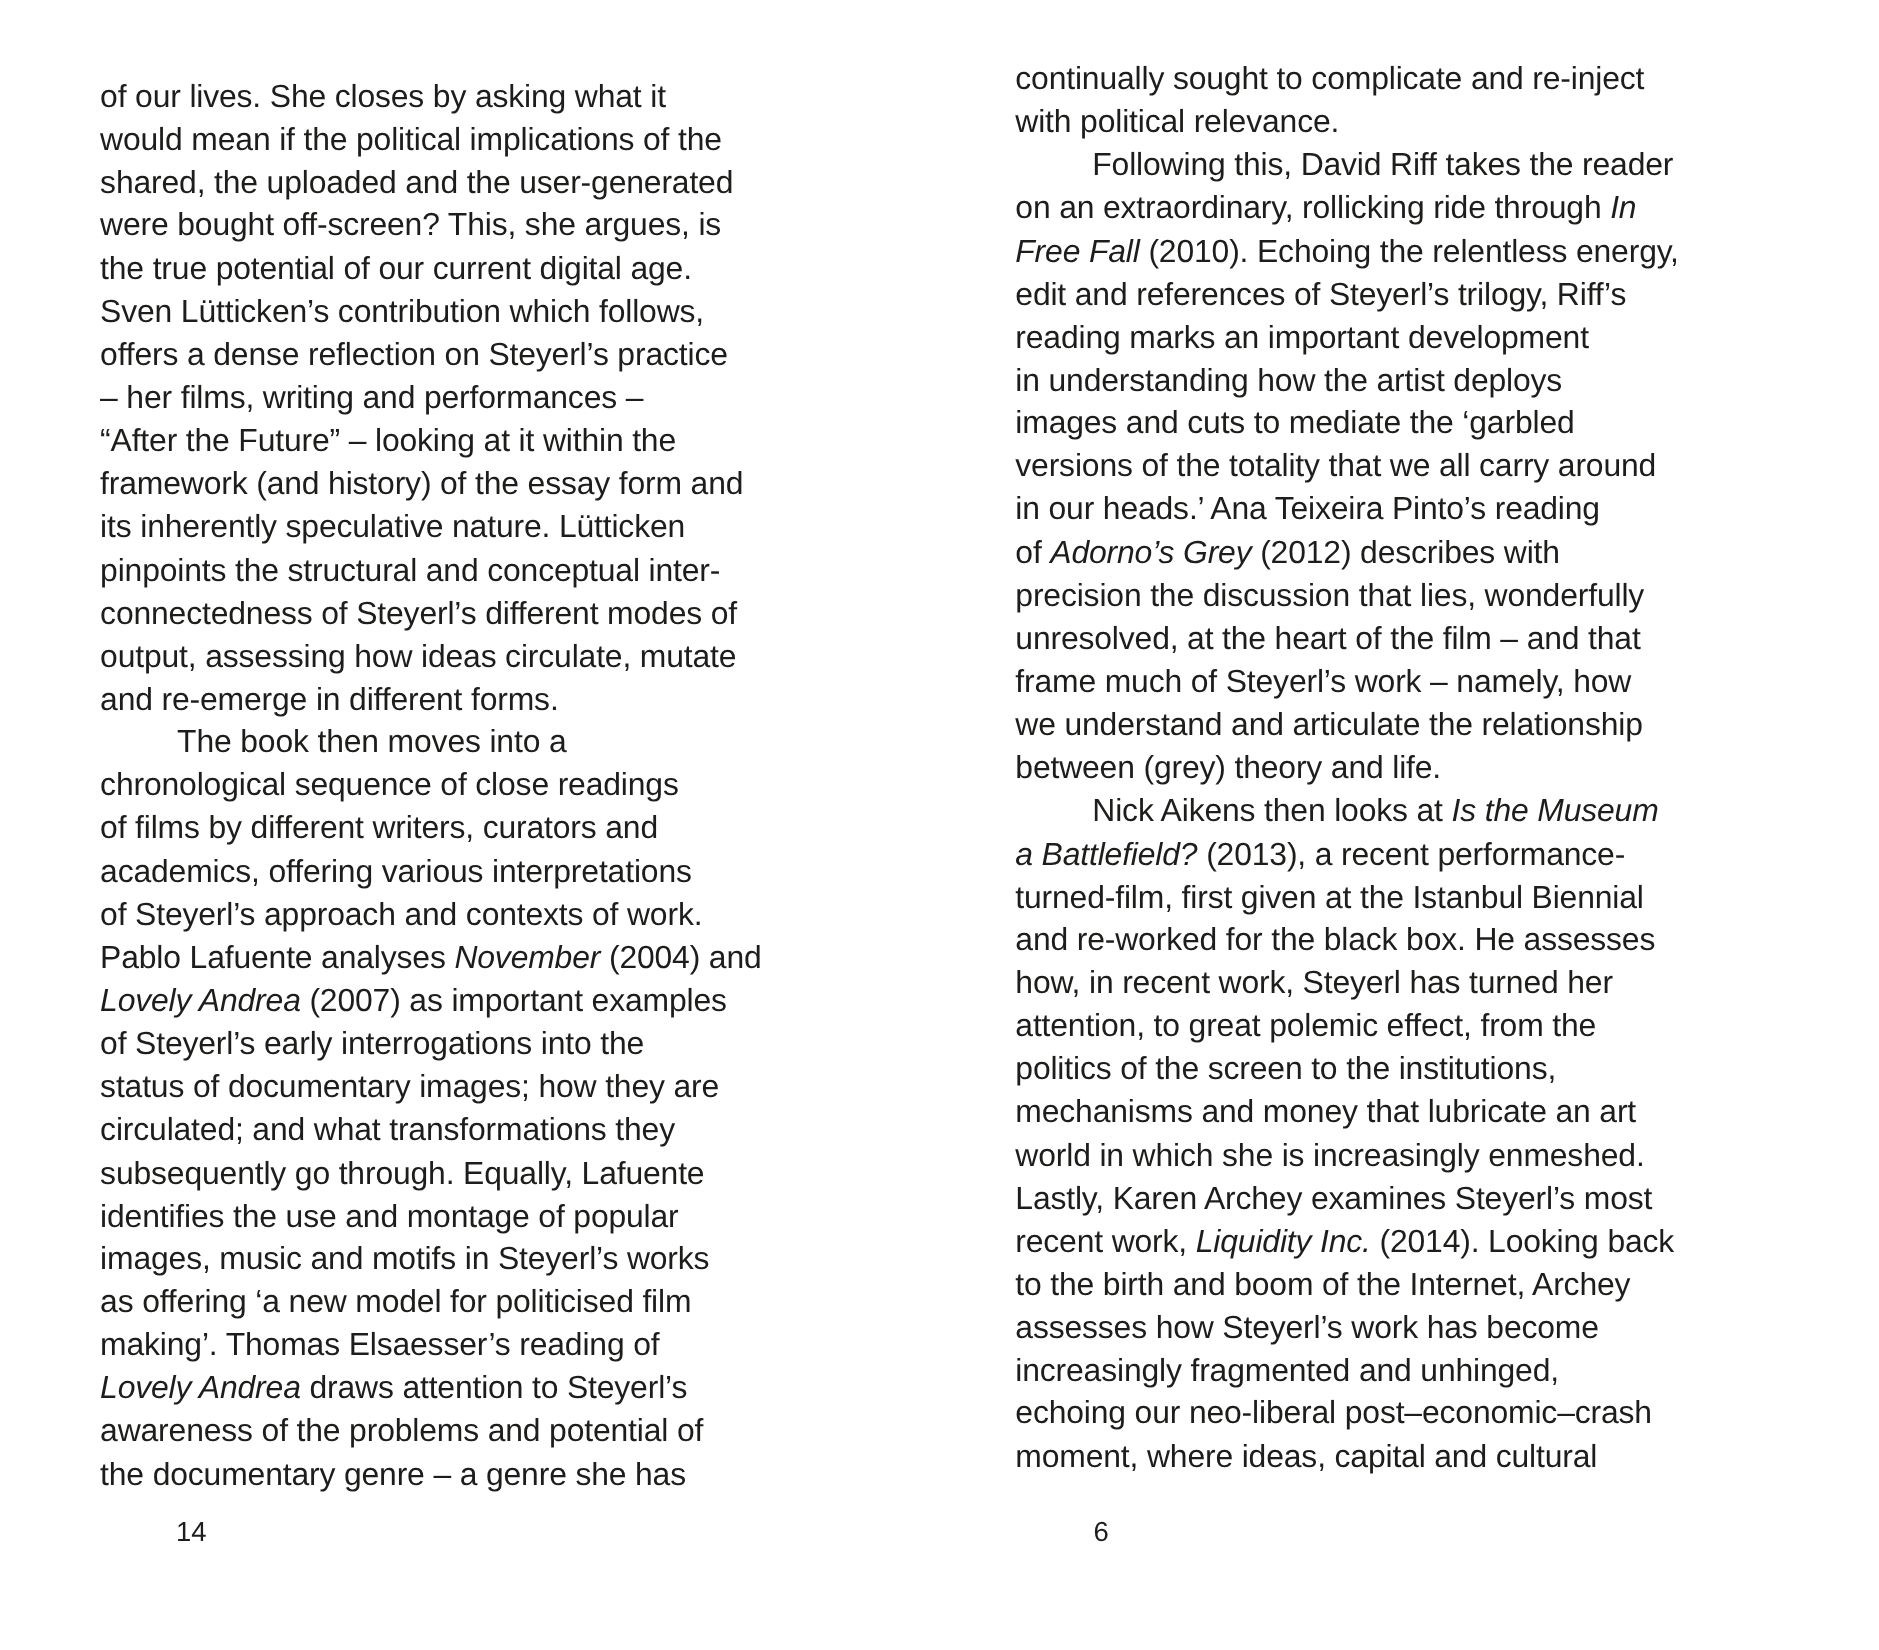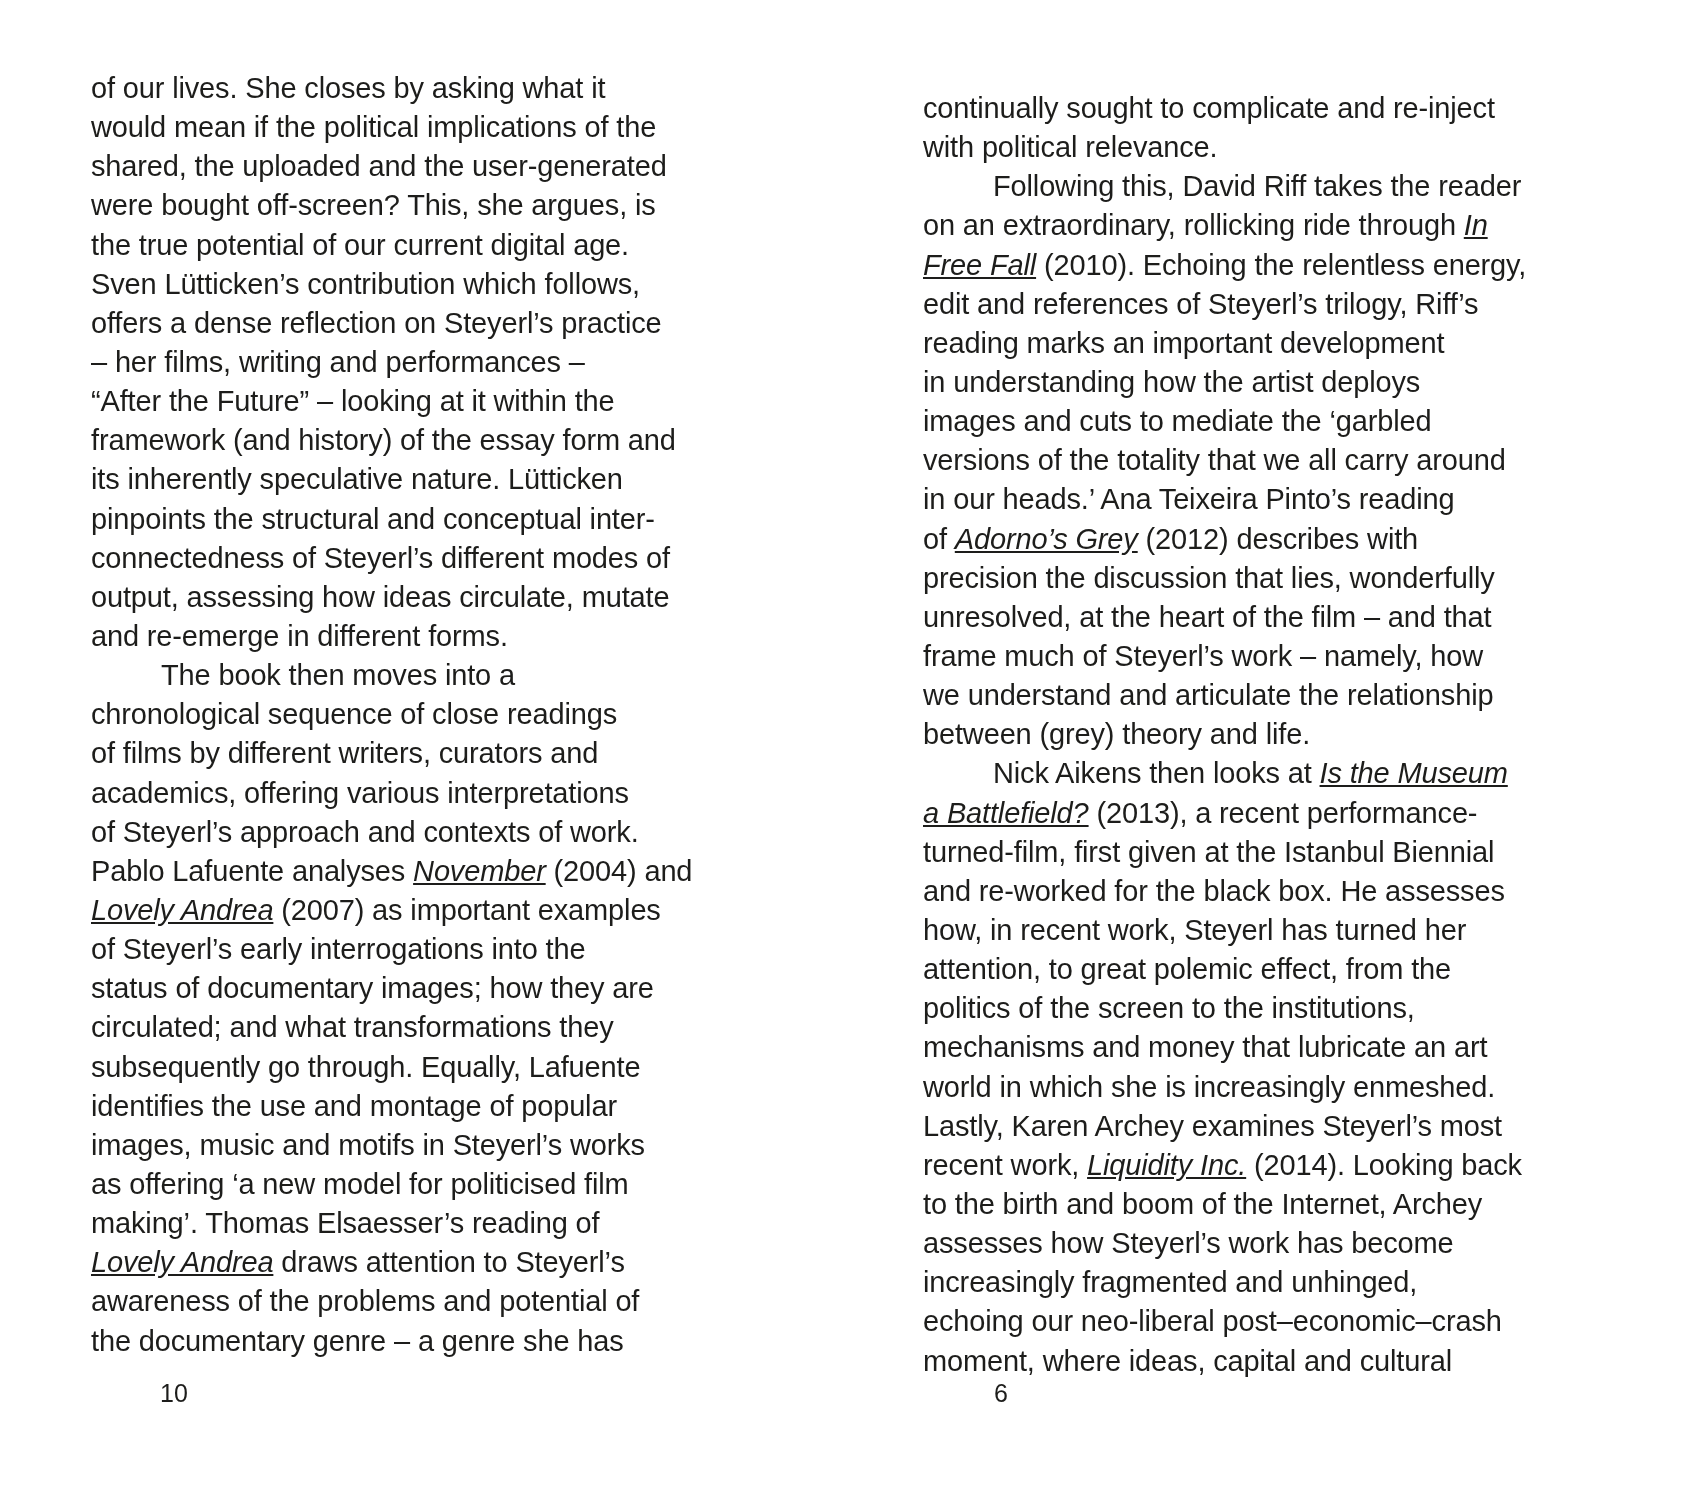--- a/index.html
+++ b/index.html
@@ -1,28 +1,28 @@
 <!DOCTYPE html>
 <html><head>
 <meta charset="utf-8">
 <style>
   html, body { margin: 0; padding: 0; background: #ffffff; }
   body { width: 1708px; height: 1500px; position: relative; overflow: hidden;
          font-family: "Liberation Sans", "DejaVu Sans", sans-serif; color: #1d1d1b; }
   .col { position: absolute; top: 53px; font-size: 29px; line-height: 39.15px;
          letter-spacing: -0.15px; white-space: pre; }
   .col-left { left: 91px; margin-top: 16px; }
-  .col-right { left: 923px; margin-top: 36px; }
+  .col-right { left: 923px; }
   .line { display: block; height: 39.15px; }
   .indent { padding-left: 70px; }
-  em { font-style: italic; text-decoration: underline; }
+  em { font-style: italic; }
   .pnum { position: absolute; top: 1378px; font-size: 25px; line-height: 30px; }
   .pnum-left { left: 160px; }
   .pnum-right { left: 994px; }
 </style>
 </head>
 <body>
 
 <div class="col col-left"><span class="line"><span>of our lives. She closes by asking what it</span></span><span class="line"><span>would mean if the political implications of the</span></span><span class="line"><span>shared, the uploaded and the user-generated</span></span><span class="line"><span>were bought off-screen? This, she argues, is</span></span><span class="line"><span>the true potential of our current digital age.</span></span><span class="line"><span>Sven Lütticken’s contribution which follows,</span></span><span class="line"><span>offers a dense reflection on Steyerl’s practice</span></span><span class="line"><span>– her films, writing and performances –</span></span><span class="line"><span>“After the Future” – looking at it within the</span></span><span class="line"><span>framework (and history) of the essay form and</span></span><span class="line"><span>its inherently speculative nature. Lütticken</span></span><span class="line"><span>pinpoints the structural and conceptual inter-</span></span><span class="line"><span>connectedness of Steyerl’s different modes of</span></span><span class="line"><span>output, assessing how ideas circulate, mutate</span></span><span class="line"><span>and re-emerge in different forms.</span></span><span class="line indent"><span>The book then moves into a</span></span><span class="line"><span>chronological sequence of close readings</span></span><span class="line"><span>of films by different writers, curators and</span></span><span class="line"><span>academics, offering various interpretations</span></span><span class="line"><span>of Steyerl’s approach and contexts of work.</span></span><span class="line"><span>Pablo Lafuente analyses </span><em>November</em><span> (2004) and</span></span><span class="line"><em>Lovely Andrea</em><span> (2007) as important examples</span></span><span class="line"><span>of Steyerl’s early interrogations into the</span></span><span class="line"><span>status of documentary images; how they are</span></span><span class="line"><span>circulated; and what transformations they</span></span><span class="line"><span>subsequently go through. Equally, Lafuente</span></span><span class="line"><span>identifies the use and montage of popular</span></span><span class="line"><span>images, music and motifs in Steyerl’s works</span></span><span class="line"><span>as offering ‘a new model for politicised film</span></span><span class="line"><span>making’. Thomas Elsaesser’s reading of</span></span><span class="line"><em>Lovely Andrea</em><span> draws attention to Steyerl’s</span></span><span class="line"><span>awareness of the problems and potential of</span></span><span class="line"><span>the documentary genre – a genre she has</span></span></div>
 <div class="col col-right"><span class="line"><span>continually sought to complicate and re-inject</span></span><span class="line"><span>with political relevance.</span></span><span class="line indent"><span>Following this, David Riff takes the reader</span></span><span class="line"><span>on an extraordinary, rollicking ride through </span><em>In</em></span><span class="line"><em>Free Fall</em><span> (2010). Echoing the relentless energy,</span></span><span class="line"><span>edit and references of Steyerl’s trilogy, Riff’s</span></span><span class="line"><span>reading marks an important development</span></span><span class="line"><span>in understanding how the artist deploys</span></span><span class="line"><span>images and cuts to mediate the ‘garbled</span></span><span class="line"><span>versions of the totality that we all carry around</span></span><span class="line"><span>in our heads.’ Ana Teixeira Pinto’s reading</span></span><span class="line"><span>of </span><em>Adorno’s Grey</em><span> (2012) describes with</span></span><span class="line"><span>precision the discussion that lies, wonderfully</span></span><span class="line"><span>unresolved, at the heart of the film – and that</span></span><span class="line"><span>frame much of Steyerl’s work – namely, how</span></span><span class="line"><span>we understand and articulate the relationship</span></span><span class="line"><span>between (grey) theory and life.</span></span><span class="line indent"><span>Nick Aikens then looks at </span><em>Is the Museum</em></span><span class="line"><em>a Battlefield?</em><span> (2013), a recent performance-</span></span><span class="line"><span>turned-film, first given at the Istanbul Biennial</span></span><span class="line"><span>and re-worked for the black box. He assesses</span></span><span class="line"><span>how, in recent work, Steyerl has turned her</span></span><span class="line"><span>attention, to great polemic effect, from the</span></span><span class="line"><span>politics of the screen to the institutions,</span></span><span class="line"><span>mechanisms and money that lubricate an art</span></span><span class="line"><span>world in which she is increasingly enmeshed.</span></span><span class="line"><span>Lastly, Karen Archey examines Steyerl’s most</span></span><span class="line"><span>recent work, </span><em>Liquidity Inc.</em><span> (2014). Looking back</span></span><span class="line"><span>to the birth and boom of the Internet, Archey</span></span><span class="line"><span>assesses how Steyerl’s work has become</span></span><span class="line"><span>increasingly fragmented and unhinged,</span></span><span class="line"><span>echoing our neo-liberal post–economic–crash</span></span><span class="line"><span>moment, where ideas, capital and cultural</span></span></div>
 
-<div class="pnum pnum-left">10</div>
+<div class="pnum pnum-left">14</div>
 <div class="pnum pnum-right">6</div>
 
 </body></html>

